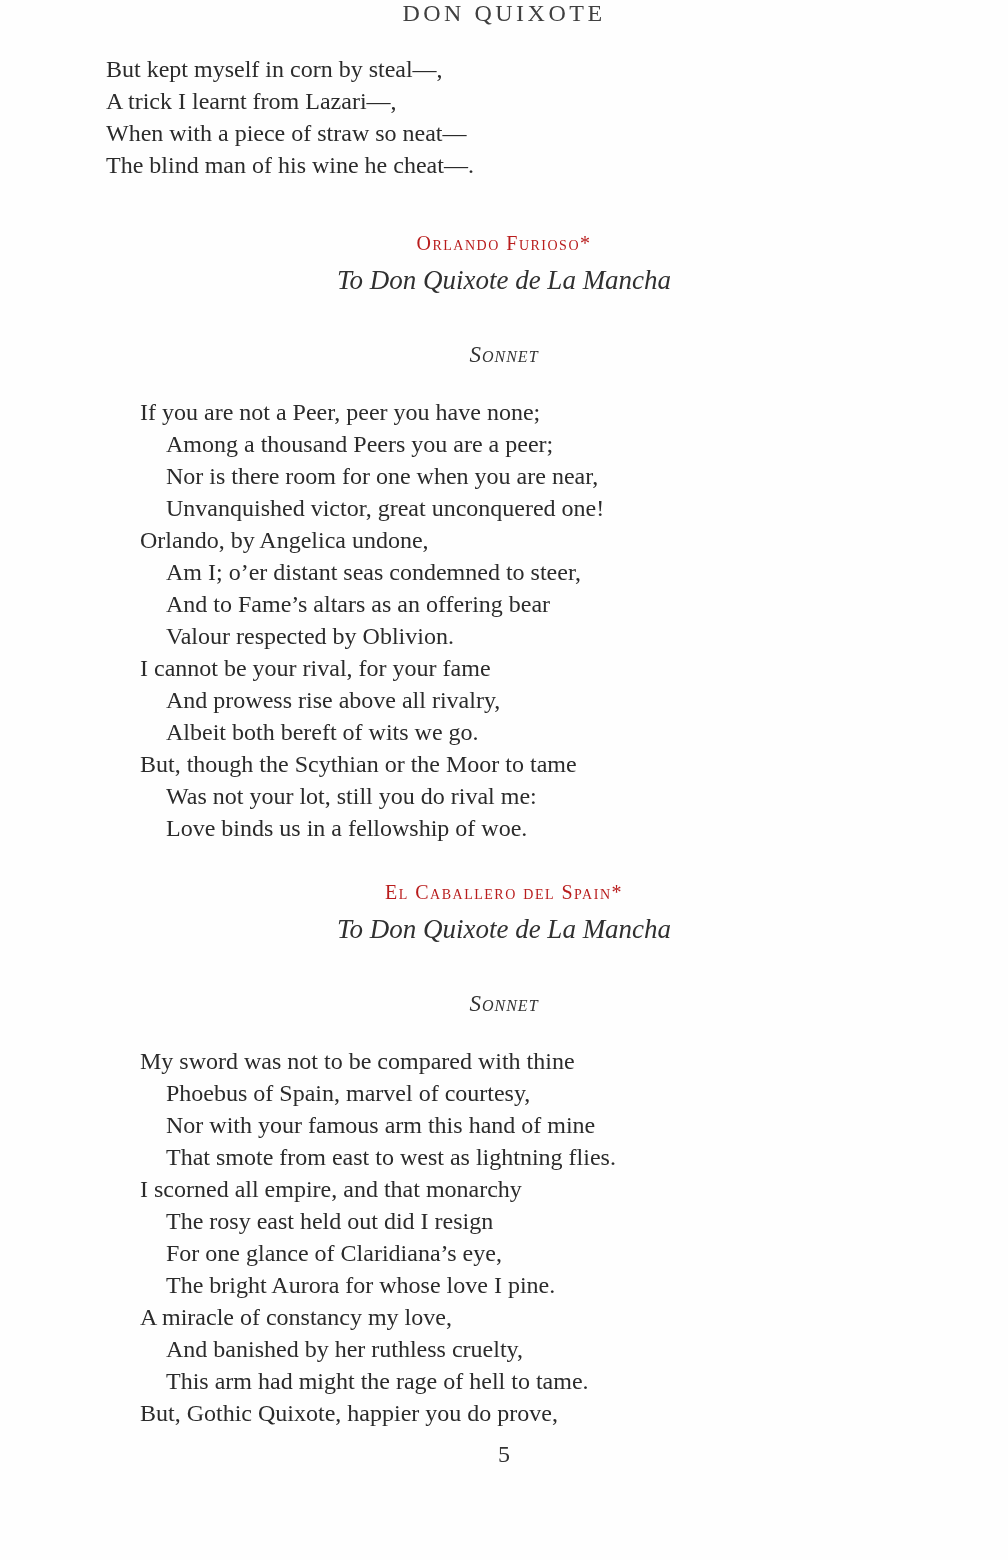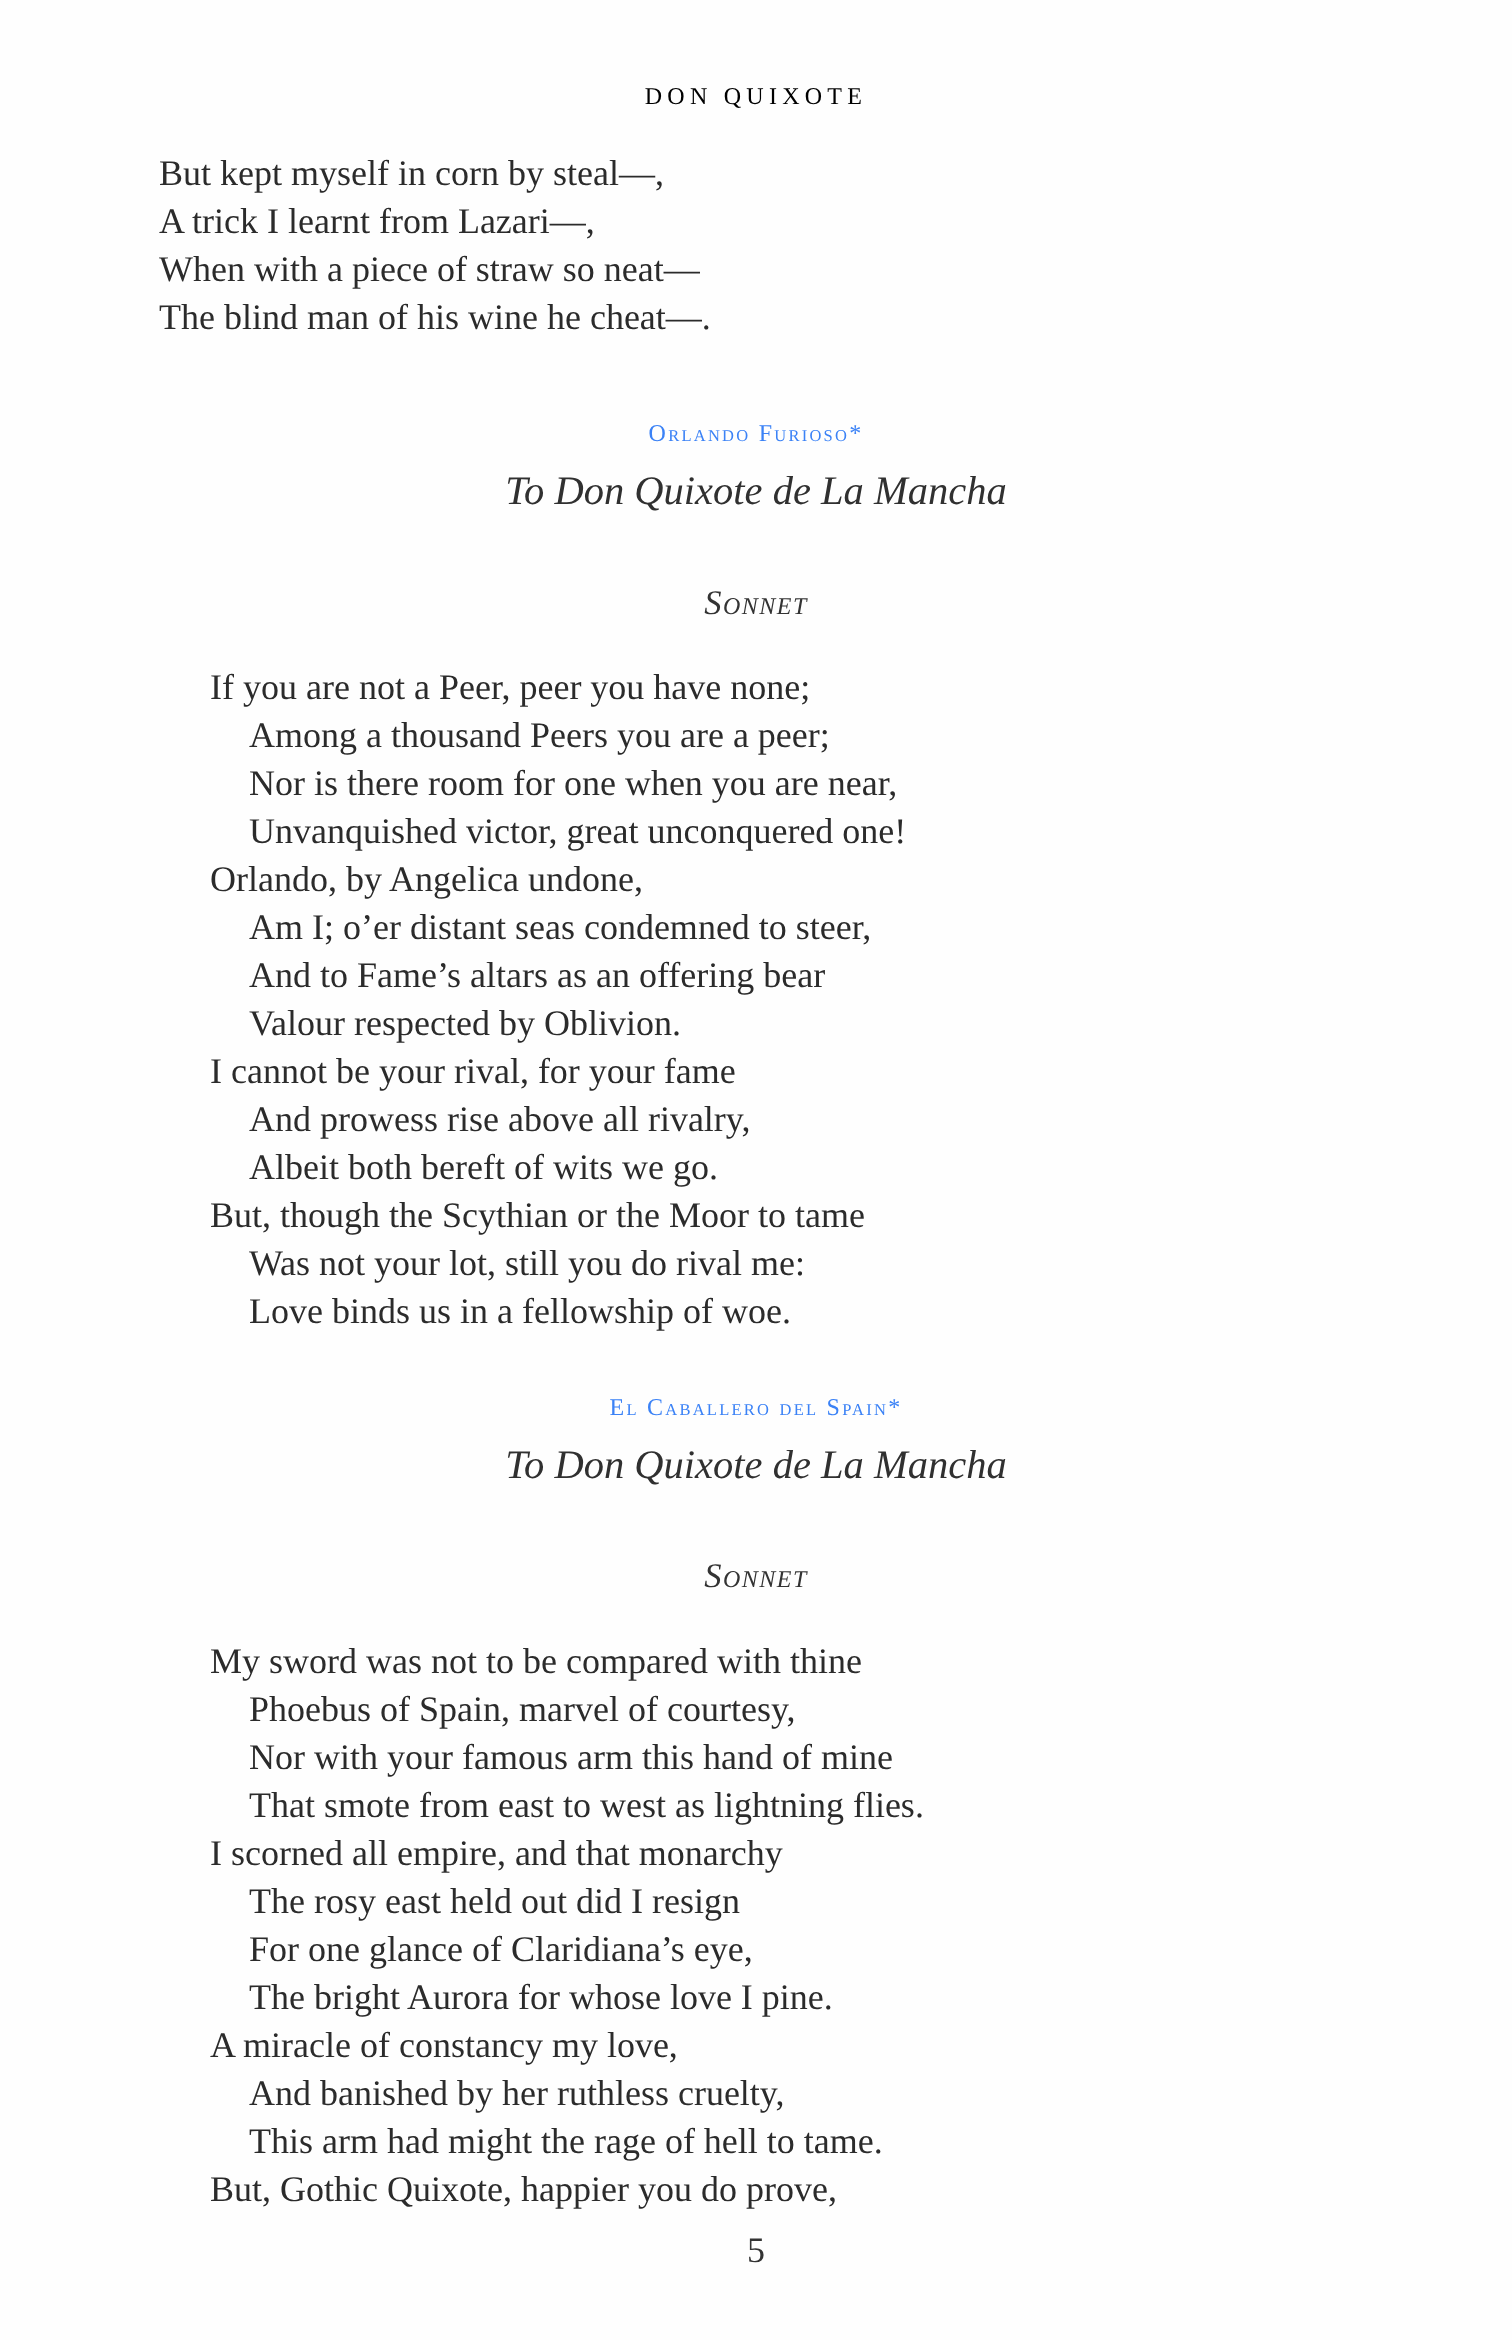--- a/index.html
+++ b/index.html
@@ -10,43 +10,42 @@
   .page {
     position: relative;
     width: 1008px;
     height: 1560px;
     background: #fefefe;
     color: #2b2b2b;
     font-family: "Liberation Serif", "DejaVu Serif", serif;
     overflow: hidden;
   }
   .running-header {
-    padding-top: 56px;
     text-align: center;
-    font-size: 16px;
+    font-size: 24px;
     letter-spacing: 3.5px;
-    color: #000000;
+    color: #404040;
   }
   .quatrain {
     margin-top: 26px;
     margin-left: 106px;
     font-size: 24px;
     line-height: 32px;
   }
   .section-heading {
     text-align: center;
   }
   .section-heading.first { margin-top: 44px; }
   .section-heading.second { margin-top: 30px; }
   .author-line {
     font-variant: small-caps;
-    font-size: 16px;
+    font-size: 20px;
     line-height: 36px;
     letter-spacing: 1.5px;
-    color: #3b82f6;
+    color: #b91c1c;
   }
   .dedication-line {
     font-style: italic;
     font-size: 27px;
     line-height: 38px;
     color: #303030;
   }
   .sonnet-label {
     margin-top: 43px;
     text-align: center;

